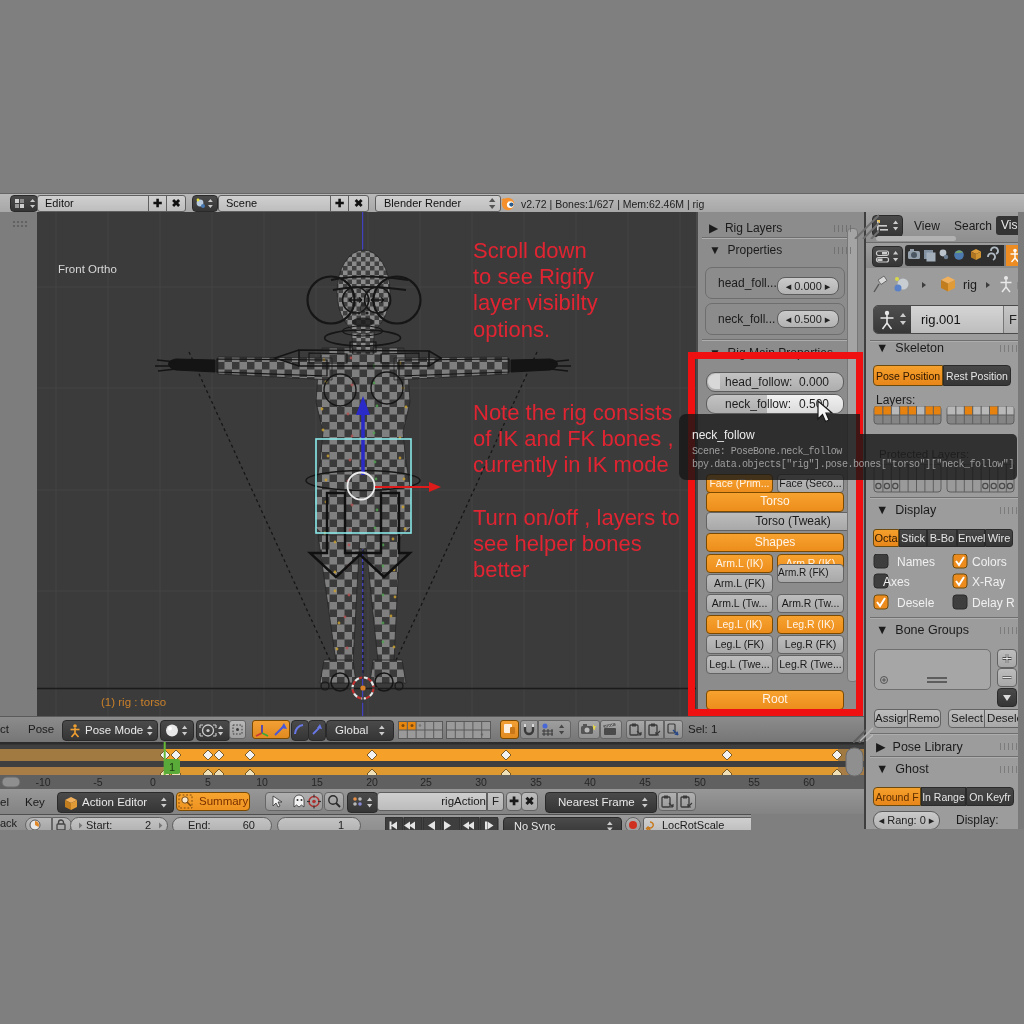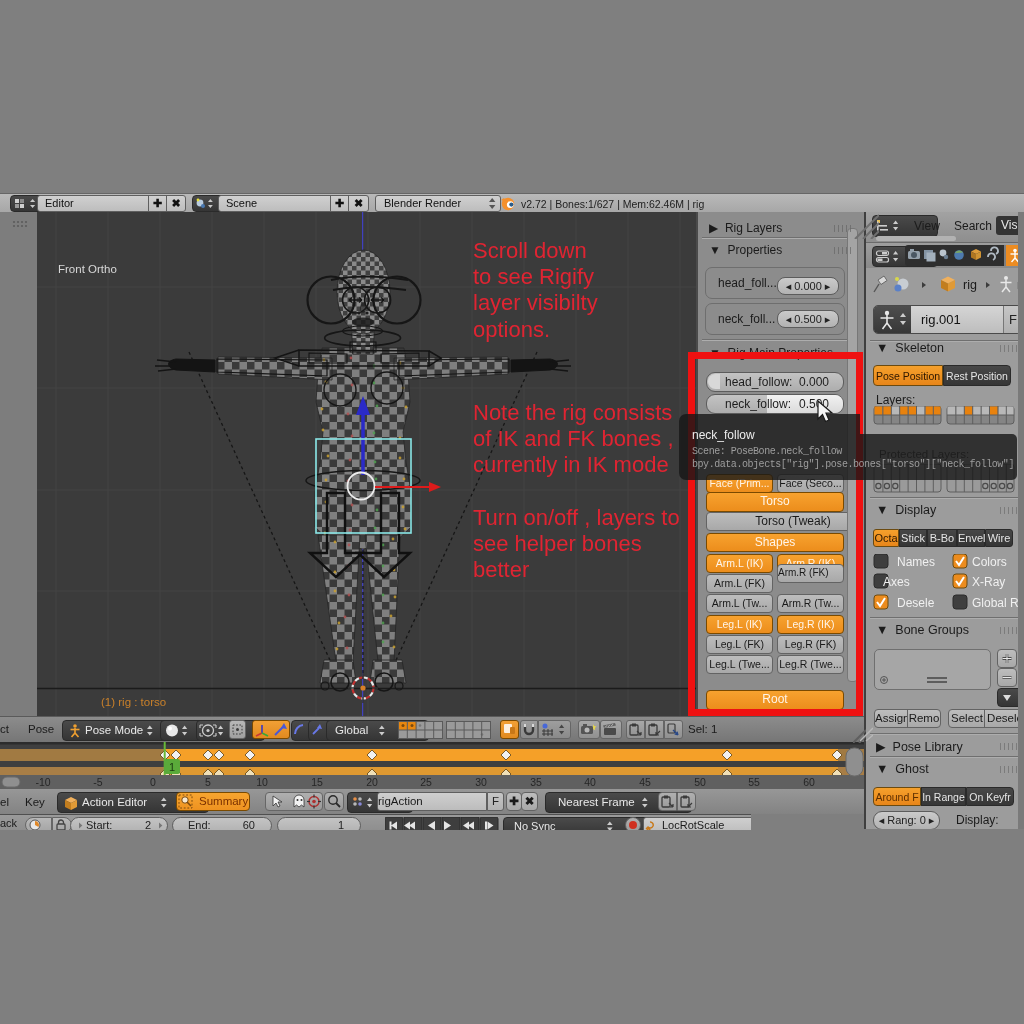--- a/index.html
+++ b/index.html
@@ -1,21 +1,21 @@
 <!DOCTYPE html>
 <html><head>
 <meta charset="utf-8">
 <style>
 html,body{margin:0;padding:0;width:1024px;height:1024px;overflow:hidden;}
 body{background:#7f7f7f;font-family:"Liberation Sans",sans-serif;}
 #page{position:absolute;top:0;left:0;width:1024px;height:1024px;background:#7f7f7f;}
 #win{position:absolute;top:193px;left:0;width:1024px;height:636px;}
 .abs{position:absolute;}
 .hdr{background:linear-gradient(#b9b9b9,#a6a6a6);}
-.dkbtn{background:linear-gradient(#4a4a4a,#353535);border:1px solid #2a2a2a;border-radius:4px;color:#e5e5e5;padding-left:35px;}
+.dkbtn{background:linear-gradient(#4a4a4a,#353535);border:1px solid #2a2a2a;border-radius:4px;color:#e5e5e5;}
 .ltfld{background:linear-gradient(#d0d0d0,#bdbdbd);border:1px solid #5f5f5f;color:#111;}
 .txt{color:#1b1b1b;}
 .sep{border-top:1px solid #6f6f6f;box-shadow:0 1px 0 #adadad;}
 .obtn{background:linear-gradient(#f7a22f,#ec8d1c);border:1px solid #7a4a00;border-radius:4px;color:#fff4e8;white-space:nowrap;}
 .gbtn{background:linear-gradient(#bdbdbd,#a8a8a8);border:1px solid #636363;border-radius:4px;color:#1a1a1a;white-space:nowrap;}
 </style>
 </head>
 <body>
 <div id="page">
   <div id="win">
@@ -513,21 +513,21 @@
           <rect x="8" y="41" width="14" height="14" rx="3" fill="#ec8c1e" stroke="#6b4a10"></rect>
             <path d="M11 48 l3 4 l5 -8" stroke="#fff" stroke-width="2" fill="none"></path>
           <rect x="87" y="41" width="14" height="14" rx="3" fill="#3e3e3e" stroke="#2a2a2a"></rect>
         </g>
       </svg>
       <div class="abs" style="left:31px;top:343px;color:#f0f0f0;">Names</div>
       <div class="abs" style="left:106px;top:343px;color:#f0f0f0;">Colors</div>
       <div class="abs" style="left:17px;top:363px;color:#f0f0f0;">Axes</div>
       <div class="abs" style="left:106px;top:363px;color:#f0f0f0;">X-Ray</div>
       <div class="abs" style="left:31px;top:384px;color:#f0f0f0;">Desele</div>
-      <div class="abs" style="left:106px;top:384px;color:#f0f0f0;">Global R</div>
+      <div class="abs" style="left:106px;top:384px;color:#f0f0f0;">Delay R</div>
       <div class="abs sep" style="left:4px;top:405px;width:150px;height:0;"></div>
       <div class="abs txt" style="left:10px;top:411px;font-size:12.5px;">▼&nbsp; Bone Groups</div>
 
       <div class="abs" style="left:8px;top:437px;width:115px;height:39px;background:#a6a6a6;border:1px solid #6f6f6f;border-radius:5px;">
         <svg width="115" height="39" style="position:absolute;left:0;top:0">
           <circle cx="9" cy="30" r="3.5" fill="none" stroke="#555" stroke-width="1"></circle>
             <line x1="9" y1="28" x2="9" y2="32" stroke="#555"></line>
             <line x1="7" y1="30" x2="11" y2="30" stroke="#555"></line>
           <line x1="52" y1="28" x2="72" y2="28" stroke="#444" stroke-width="1.5"></line>
             <line x1="52" y1="32" x2="72" y2="32" stroke="#444" stroke-width="1.5"></line>
@@ -831,21 +831,21 @@
       <div class="abs dkbtn" style="left:347px;top:3px;width:29px;height:19px;">
         <svg width="29" height="19" style="position:absolute;left:0;top:0">
           <circle cx="7" cy="6" r="1.8" fill="#e89048"></circle>
             <circle cx="12" cy="6" r="1.8" fill="#b8b8b8"></circle>
             <circle cx="7" cy="11" r="1.8" fill="#b8b8b8"></circle>
             <circle cx="12" cy="11" r="1.8" fill="#8888d8"></circle>
           <path d="M19 8 l2.6 -3.4 l2.6 3.4 z" fill="#ccc"></path>
             <path d="M19 11 l2.6 3.4 l2.6 -3.4 z" fill="#ccc"></path>
         </svg>
       </div>
-      <div class="abs" style="left:377px;top:3px;width:110px;height:19px;background:linear-gradient(#cfcfcf,#bcbcbc);border:1px solid #5f5f5f;border-radius:3px 0 0 3px;color:#1a1a1a;line-height:17px;box-sizing:border-box;">rigAction</div>
+      <div class="abs" style="left:377px;top:3px;width:110px;height:19px;background:linear-gradient(#cfcfcf,#bcbcbc);border:1px solid #5f5f5f;border-radius:3px 0 0 3px;color:#1a1a1a;line-height:17px;box-sizing:border-box;text-align:right;">rigAction</div>
       <div class="abs" style="left:487px;top:3px;width:17px;height:19px;background:linear-gradient(#c6c6c6,#b2b2b2);border:1px solid #5f5f5f;border-radius:0 3px 3px 0;color:#222;text-align:center;line-height:17px;box-sizing:border-box;">F</div>
       <div class="abs gbtn" style="left:506px;top:3px;width:16px;height:19px;text-align:center;line-height:17px;font-weight:bold;box-sizing:border-box;">✚</div>
       <div class="abs gbtn" style="left:521px;top:3px;width:17px;height:19px;text-align:center;line-height:17px;font-weight:bold;box-sizing:border-box;">✖</div>
       <div class="abs dkbtn" style="left:545px;top:3px;width:110px;height:19px;">
         <span style="position:absolute;left:12px;top:3px;color:#e8e8e8;">Nearest Frame</span>
         <svg width="110" height="19" style="position:absolute;left:0;top:0">
             <path d="M96 8 l2.8 -3.6 l2.8 3.6 z" fill="#ccc"></path>
             <path d="M96 11 l2.8 3.6 l2.8 -3.6 z" fill="#ccc"></path>
           </svg>
       </div>

